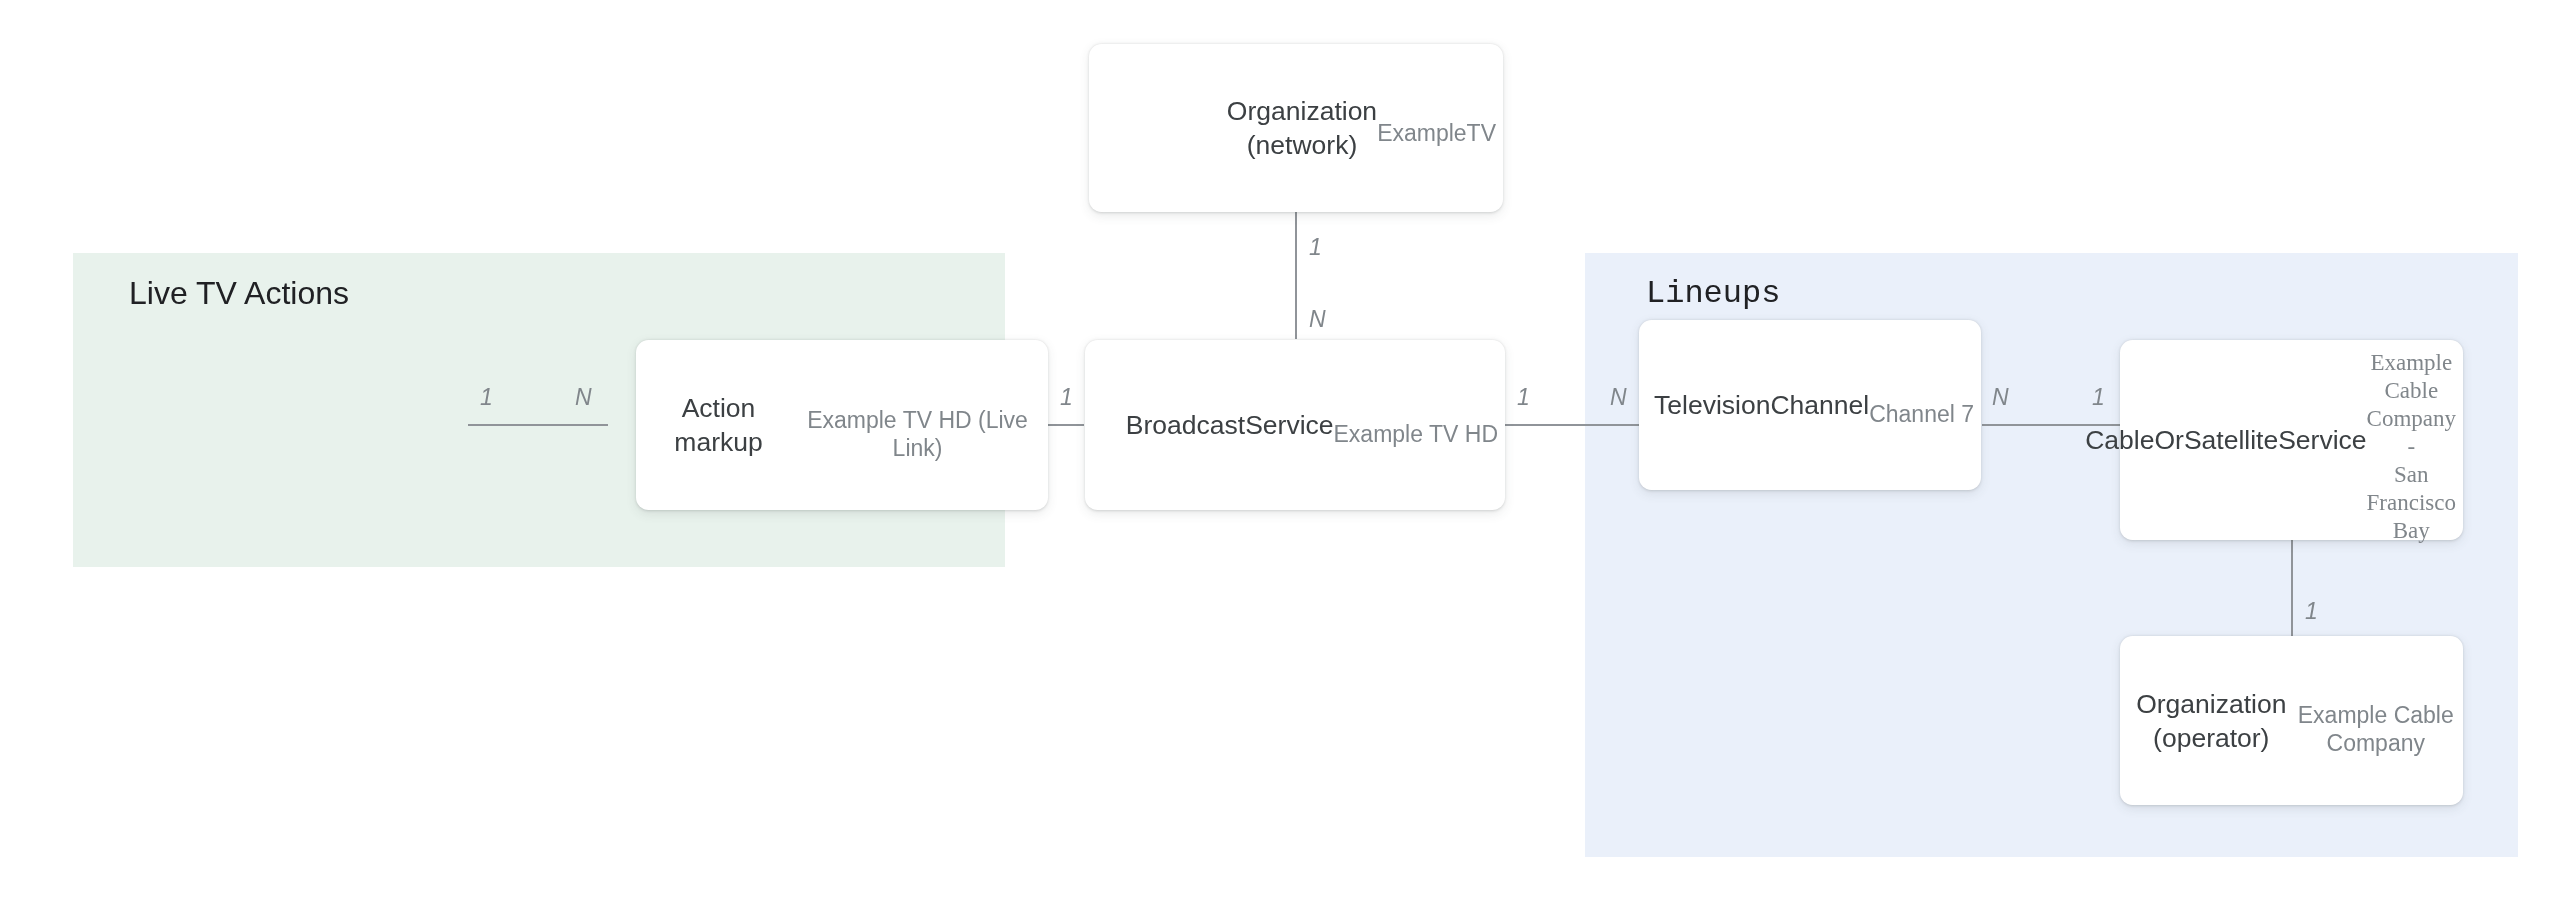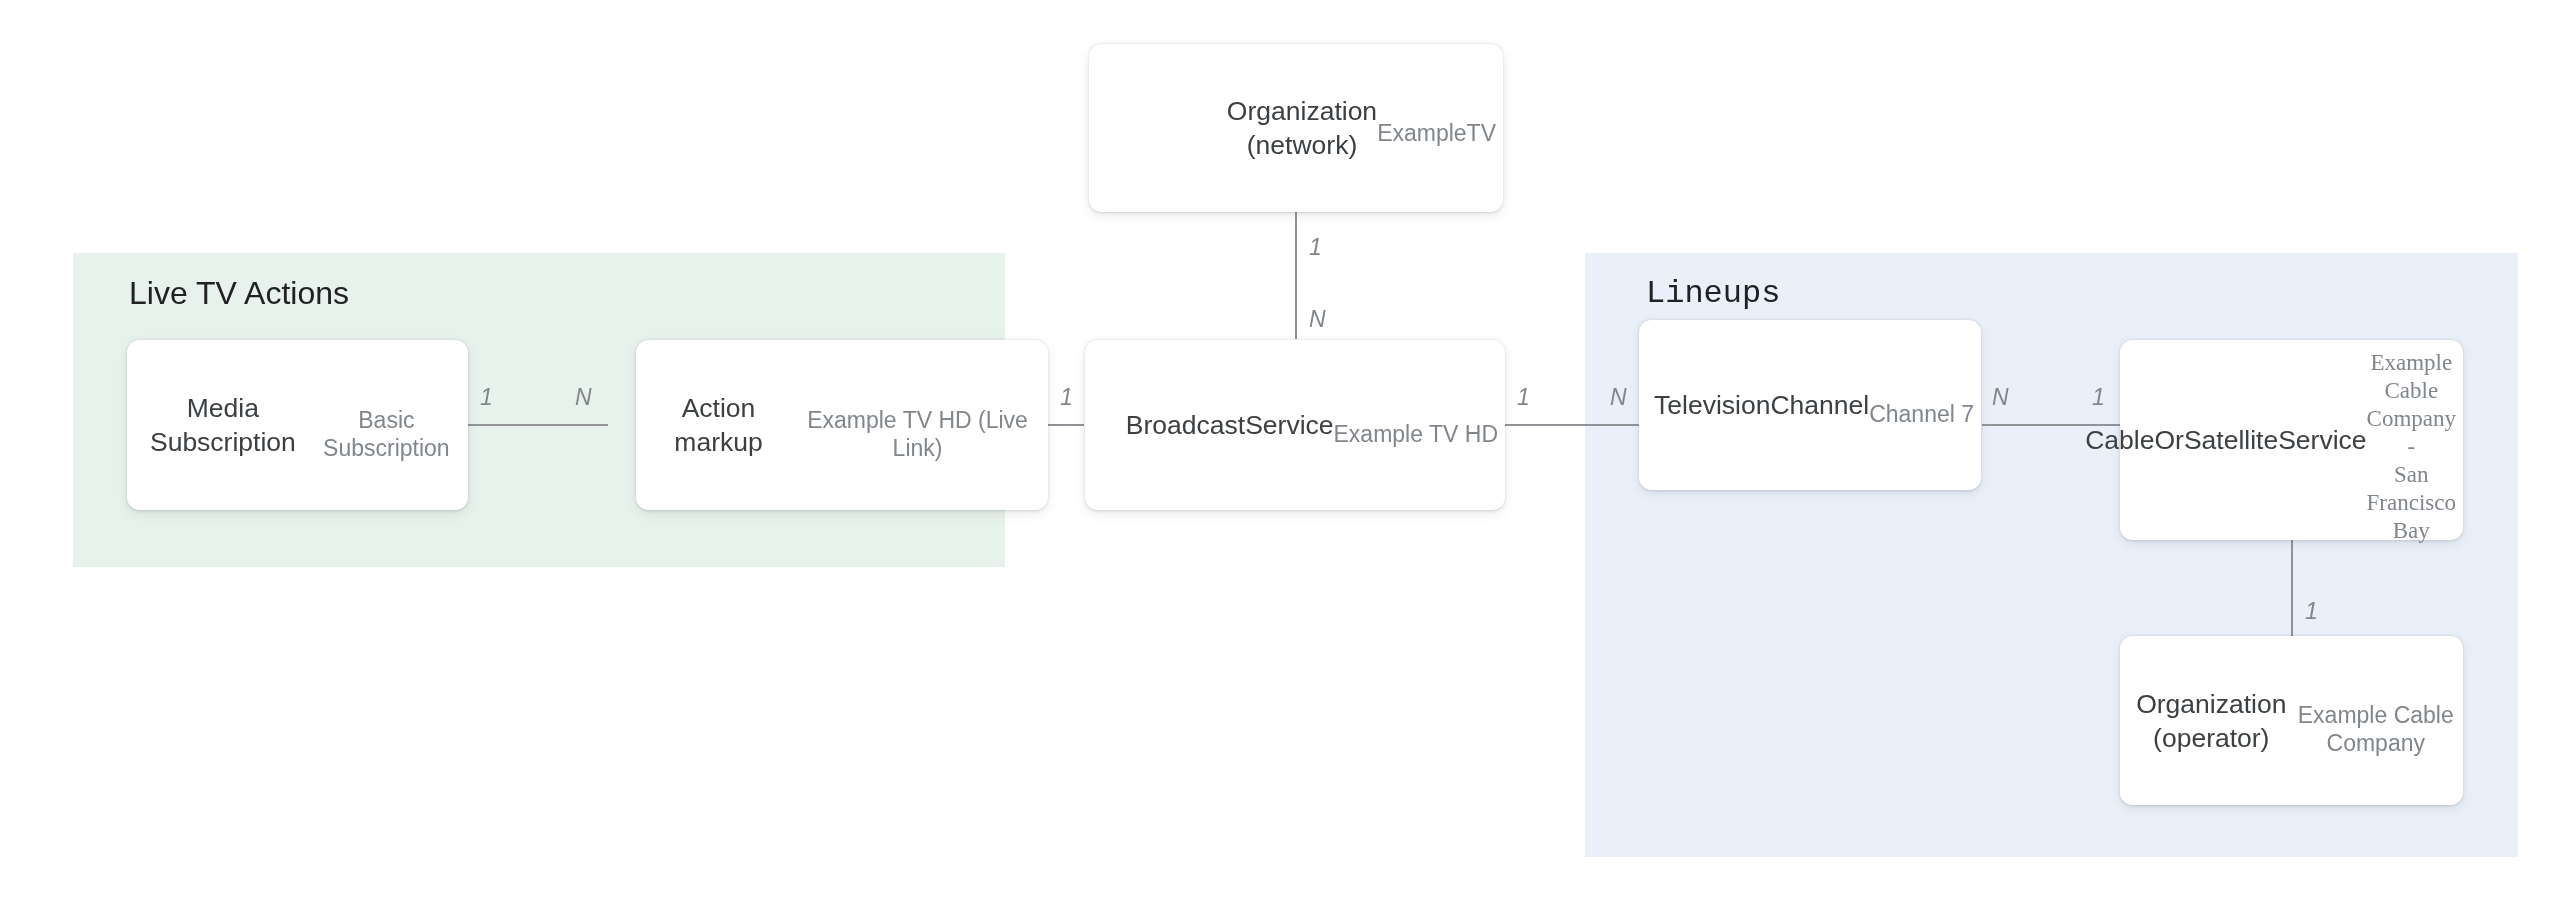--- a/index.html
+++ b/index.html
@@ -89,24 +89,20 @@
 
   <span class="card-label" style="left:2305px;top:517px;">N</span>
   <span class="card-label" style="left:2305px;top:598px;">1</span>
 
   <div class="node" id="node-org-network">
     <div class="node-title">Organization
 (network)</div>
     <div class="node-subtitle">ExampleTV</div>
   </div>
 
-  <div class="node" id="node-media-subscription">
-    <div class="node-title">Media Subscription</div>
-    <div class="node-subtitle">Basic Subscription</div>
-  </div>
 
   <div class="node" id="node-action-markup">
     <div class="node-title">Action markup</div>
     <div class="node-subtitle">Example TV HD (Live Link)</div>
   </div>
 
   <div class="node" id="node-broadcast-service">
     <div class="node-title">BroadcastService</div>
     <div class="node-subtitle">Example TV HD</div>
   </div>

